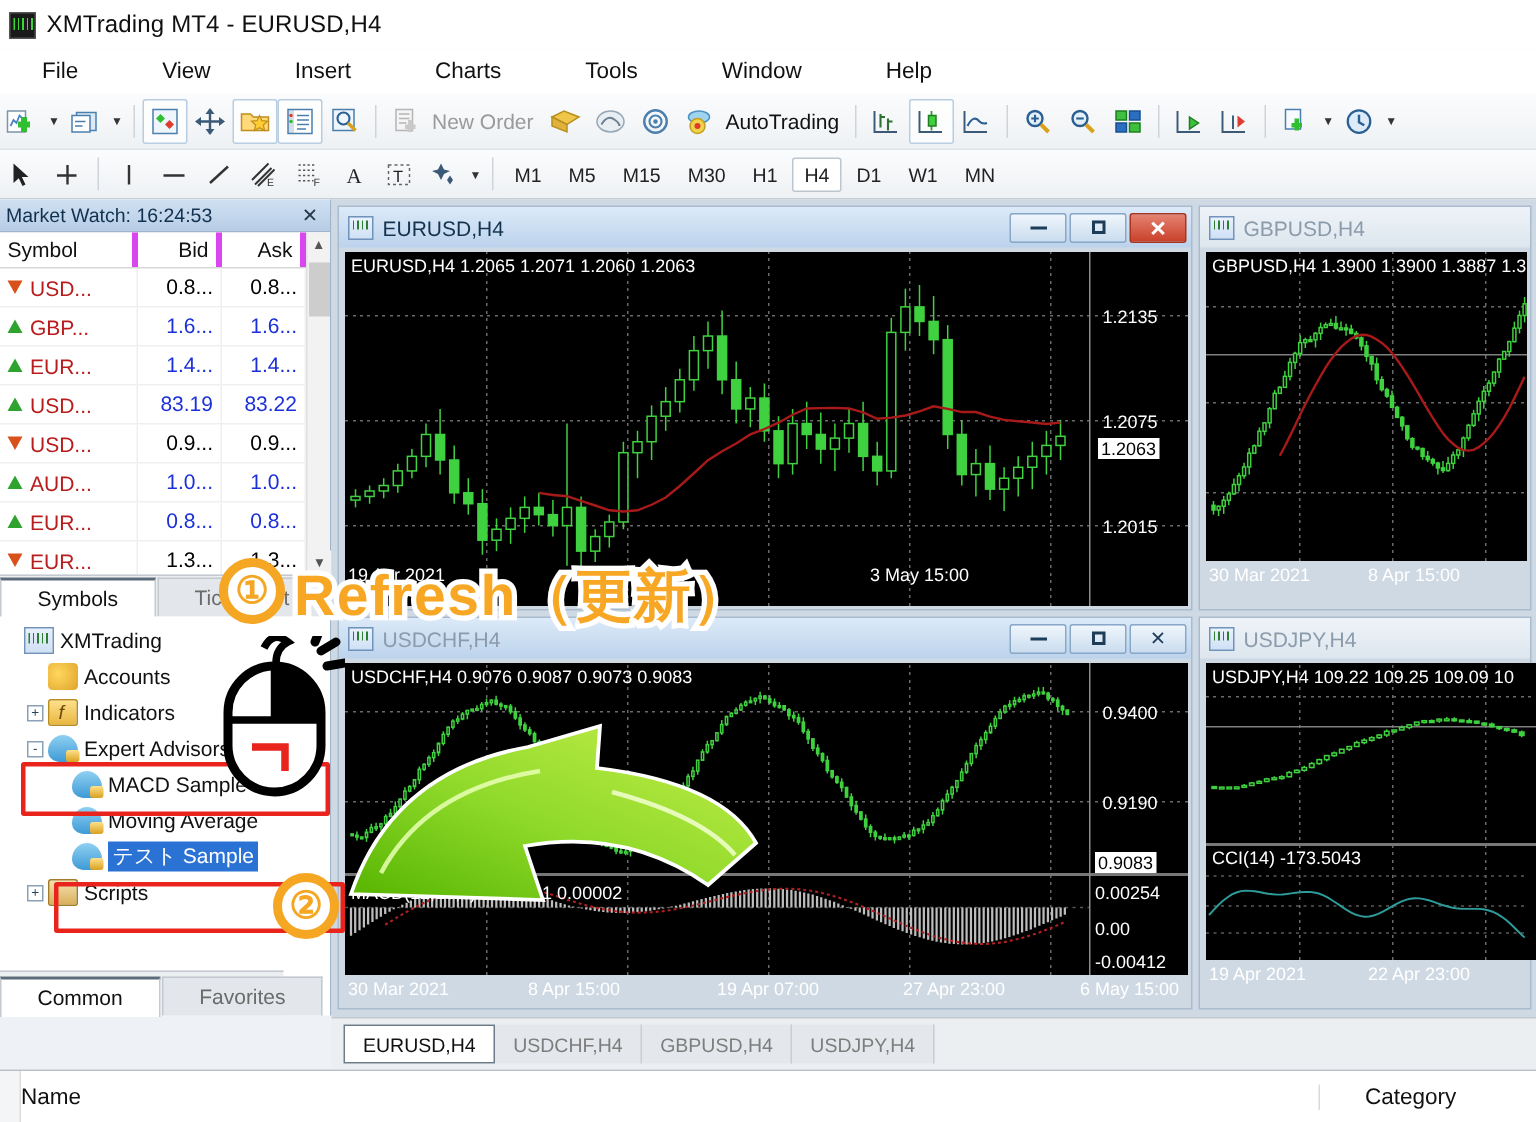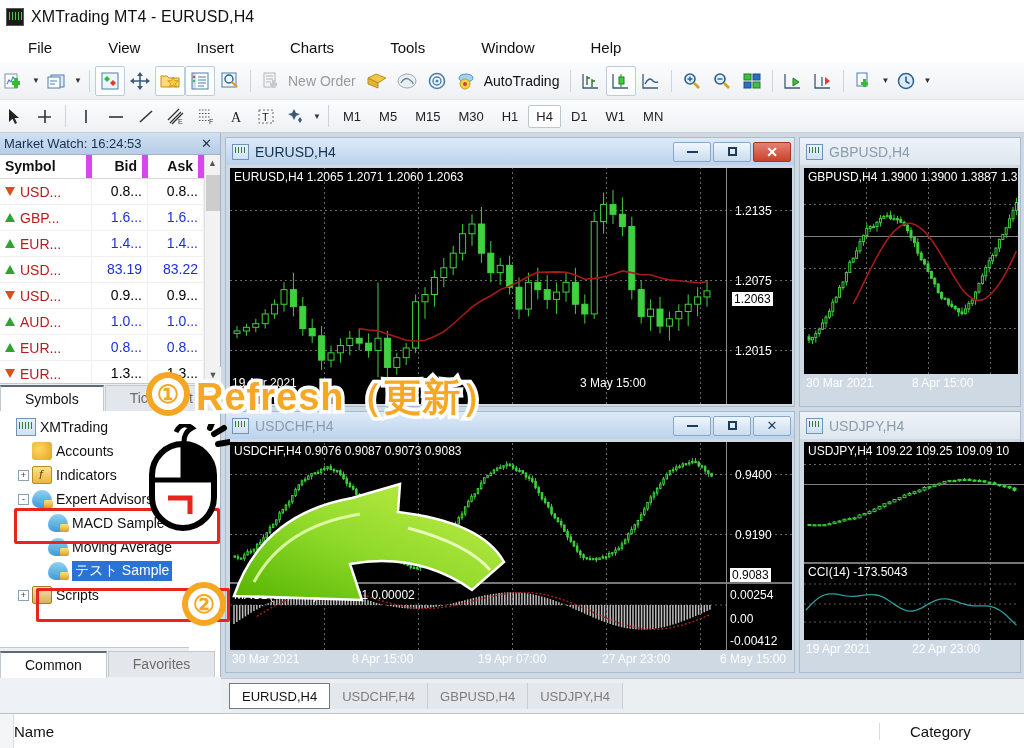--- a/index.html
+++ b/index.html
@@ -73,21 +73,21 @@
   .panel-cap {
     height: 22px; background: linear-gradient(#cfe0f2,#b7cde6);
     display: flex; align-items: center; padding: 0 4px;
     font-size: 13px; color: #12314f; border-bottom: 1px solid #9fb4c8;
   }
   .panel-cap .cap-x { margin-left: auto; font-size: 13px; color: #24384b; padding: 0 4px; }
   .mw-head {
     display: flex; height: 24px; border-bottom: 1px solid #d7d7d7;
     background: #fff; font-size: 14px; color: #111;
   }
-  .mw-head div { padding: 3px 5px; border-right: 6px solid #d946ef; font-weight: bold; }
+  .mw-head div { padding: 3px 5px; border-right: 4px solid #d946ef; }
   .mw-c-sym { width: 92px; }
   .mw-c-bid { width: 56px; text-align: right; }
   .mw-c-ask { width: 56px; text-align: right; }
   .mw-row { display: flex; height: 26px; font-size: 14px; border-bottom: 1px solid #efefef; }
   .mw-row > div { padding: 4px 5px; border-right: 1px solid #f0f0f0; }
   .mw-row .sym { width: 92px; display: flex; align-items: center; color: #b91c1c; }
   .mw-row .bid { width: 56px; text-align: right; }
   .mw-row .ask { width: 56px; text-align: right; }
   .mw-row .up { color: #1b30d8; }
   .mw-row .dn { color: #d61a1a; }

